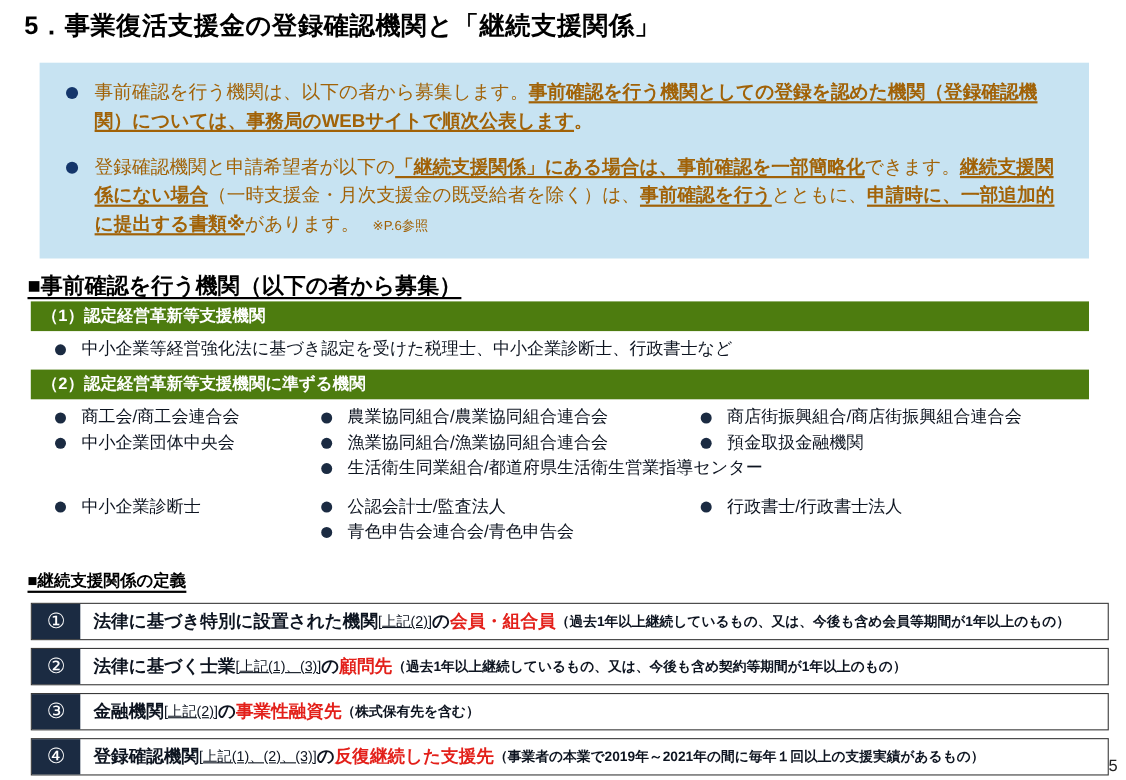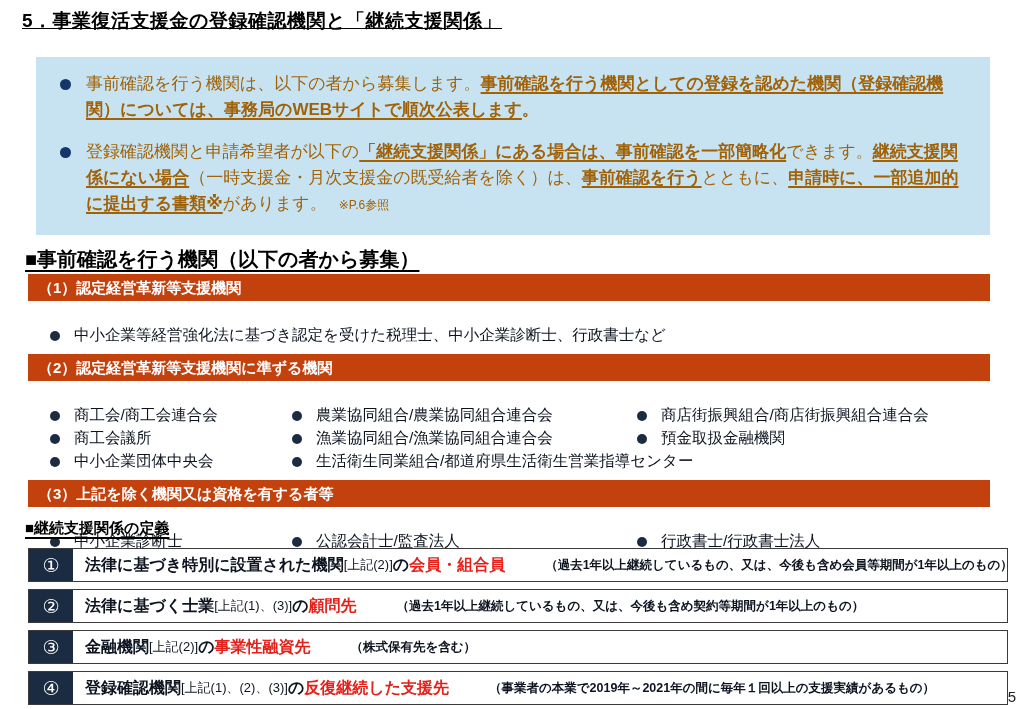--- a/index.html
+++ b/index.html
@@ -5,22 +5,22 @@
   html,body{margin:0;padding:0;}
   body{
     width:1024px;height:709px;position:relative;background:#ffffff;
     font-family:"Liberation Sans","DejaVu Sans",sans-serif;
     color:#111;overflow:hidden;
   }
   .abs{position:absolute;}
 
   
   .page-title{
-    top:8px;left:22px;font-size:19px;font-weight:bold;color:#000;
-    letter-spacing:0.5px;white-space:nowrap;text-decoration:underline;
+    top:8px;left:22px;font-size:23px;font-weight:bold;color:#000;
+    letter-spacing:0.5px;white-space:nowrap;
   }
 
   
   .intro-box{
     top:57px;left:36px;width:954px;height:178px;box-sizing:border-box;
     background:#c7e3f2;padding:14px 16px 10px 22px;
   }
   .intro-bullet{display:flex;margin-bottom:16px;}
   .intro-dot{
     flex:0 0 11px;width:11px;height:11px;border-radius:50%;
@@ -38,24 +38,24 @@
   .sec-heading{
     font-weight:bold;color:#000;white-space:nowrap;
     text-decoration:underline;text-decoration-thickness:1.5px;text-underline-offset:4px;
   }
   .heading-a{top:246px;left:25px;font-size:20px;}
   .heading-b{top:519px;left:25px;font-size:15px;}
 
   
   .groups{top:274px;left:28px;width:962px;}
   .bar{
-    background:#c2410c;color:#ffffff;font-weight:bold;font-size:15px;
+    background:#4d7c0f;color:#ffffff;font-weight:bold;font-size:15px;
     height:27px;line-height:27px;padding-left:10px;white-space:nowrap;
   }
-  .cols{display:flex;align-items:flex-start;padding:23px 0 7px 0;}
+  .cols{display:flex;align-items:flex-start;padding:5px 0 7px 0;}
   .col{box-sizing:border-box;}
   .col.c0{width:242px;}
   .col.c1{width:345px;}
   .col.c2{flex:1;}
   .item{display:flex;align-items:center;height:23px;white-space:nowrap;}
   .item-dot{
     flex:0 0 10px;width:10px;height:10px;border-radius:50%;
     background:#1b2b42;margin:0 14px 0 22px;
   }
   .item-text{font-size:15.5px;color:#0d1420;}
@@ -67,22 +67,22 @@
     border:1.5px solid #3a3a3a;background:#ffffff;box-sizing:border-box;
   }
   .def-badge{
     flex:0 0 44px;background:#1b2b42;color:#fff;font-size:19px;
     display:flex;align-items:center;justify-content:center;
   }
   .def-text{
     display:flex;align-items:center;padding:0 8px 0 12px;
     font-size:16px;white-space:nowrap;color:#0d1420;
   }
-  .def-text .sm{font-size:12.5px;padding-left:40px;}
-  .def-text .br{font-size:13px;font-weight:normal;}
+  .def-text .sm{font-size:12.5px;}
+  .def-text .br{font-size:13px;font-weight:normal;text-decoration:underline;}
 
   .page-number{right:8px;top:688px;font-size:15px;color:#222;}
 </style>
 </head>
 <body>
 
 <div class="abs page-title">5．事業復活支援金の登録確認機関と「継続支援関係」</div>
 
 <div class="abs intro-box">
   <div class="intro-bullet">
@@ -112,24 +112,20 @@
     <div>
       <div class="bar">（2）認定経営革新等支援機関に準ずる機関</div>
       <div class="cols">
         <div class="col c0">
           <div class="item">
             <span class="item-dot"></span>
             <span class="item-text">商工会/商工会連合会</span>
           </div>
           <div class="item">
             <span class="item-dot"></span>
-            <span class="item-text">商工会議所</span>
-          </div>
-          <div class="item">
-            <span class="item-dot"></span>
             <span class="item-text">中小企業団体中央会</span>
           </div>
         </div>
         <div class="col c1">
           <div class="item">
             <span class="item-dot"></span>
             <span class="item-text">農業協同組合/農業協同組合連合会</span>
           </div>
           <div class="item">
             <span class="item-dot"></span>
@@ -146,21 +142,20 @@
             <span class="item-text">商店街振興組合/商店街振興組合連合会</span>
           </div>
           <div class="item">
             <span class="item-dot"></span>
             <span class="item-text">預金取扱金融機関</span>
           </div>
         </div>
       </div>
     </div>
     <div>
-      <div class="bar">（3）上記を除く機関又は資格を有する者等</div>
       <div class="cols">
         <div class="col c0">
           <div class="item">
             <span class="item-dot"></span>
             <span class="item-text">中小企業診断士</span>
           </div>
         </div>
         <div class="col c1">
           <div class="item">
             <span class="item-dot"></span>

